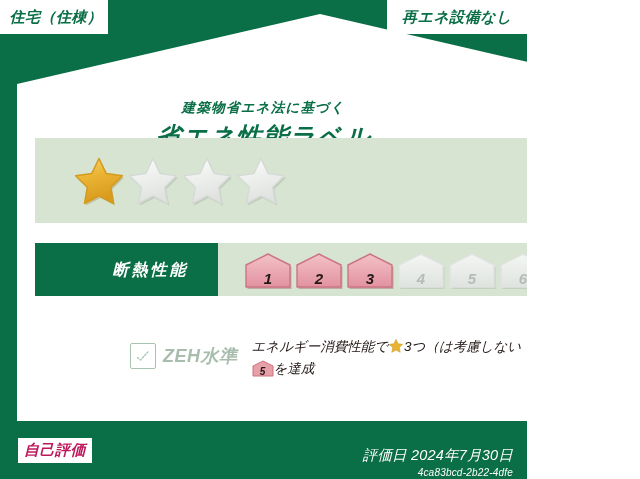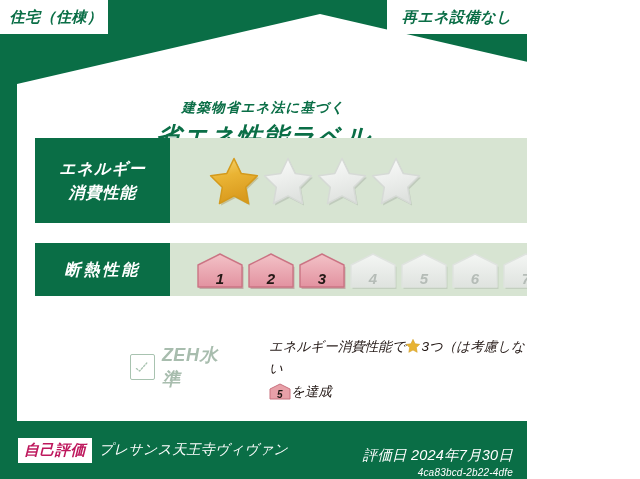--- a/index.html
+++ b/index.html
@@ -100,21 +100,21 @@
     display: flex;
     flex-direction: column;
     align-items: center;
     justify-content: center;
     font-weight: bold;
     font-size: 16px;
     letter-spacing: 1px;
     line-height: 1.45;
     text-align: center;
   }
-  #row-insulation .perf-label { letter-spacing: 3px; }
+  #row-insulation .perf-label { letter-spacing: 3px; padding-left: 48px; }
 
   .perf-value {
     background: #d7e4d2;
     flex: 1 1 auto;
     display: flex;
     align-items: center;
     padding-left: 38px;
     box-sizing: border-box;
   }
   #row-insulation .perf-value { padding-left: 25px; }
@@ -144,21 +144,21 @@
   .grade.on .grade-num { color: #231815; }
   .grade.off .grade-num { color: #b5bcb7; }
 
   
   #zeh-block {
     position: absolute;
     left: 130px;
     top: 336px;
     display: flex;
     align-items: flex-start;
-    gap: 24px;
+    gap: 2px;
   }
   #zeh-chip {
     display: flex;
     align-items: center;
     gap: 7px;
     padding-top: 7px;
   }
   #zeh-icon {
     width: 26px;
     height: 26px;
@@ -239,24 +239,20 @@
 
   <div class="corner-tag" id="tag-dwelling">住宅（住棟）</div>
   <div class="corner-tag" id="tag-renewable">再エネ設備なし</div>
 
   <div id="title-block">
     <div id="title-sub">建築物省エネ法に基づく</div>
     <div id="title-main">省エネ性能ラベル</div>
   </div>
 
   <div class="perf-row" id="row-energy">
-    <div class="perf-label">
-      <span>エネルギー</span>
-      <span>消費性能</span>
-    </div>
     <div class="perf-value">
       <div class="star-wrap" id="star-wrap">
           <span class="star-slot">
             <svg class="star" viewBox="0 0 24 24">
               <defs>
                 <linearGradient id="sg0" x1="0" y1="0" x2="0.3" y2="1">
                   <stop offset="0%" stop-color="#f6d77a"></stop>
                   <stop offset="45%" stop-color="#eab434"></stop>
                   <stop offset="100%" stop-color="#d99a1e"></stop>
                 </linearGradient>
@@ -425,21 +421,20 @@
         <svg viewBox="0 0 22 17">
           <polygon points="11,1 21,6 21,16 1,16 1,6" fill="#e8a0a8" stroke="#c9727f" stroke-width="1"></polygon>
         </svg>
         <span>5</span></span><span>を達成</span>
     </div>
   </div>
 
   <div id="footer">
     <div id="footer-left">
       <span id="self-eval-badge">自己評価</span>
-      <span id="building-name">プレサンス天王寺ヴィヴァン</span>
     </div>
     <div id="footer-right">
       <div id="eval-date">評価日 2024年7月30日</div>
       <div id="eval-id">4ca83bcd-2b22-4dfe</div>
     </div>
   </div>
 
 </div>
 
 </body></html>

